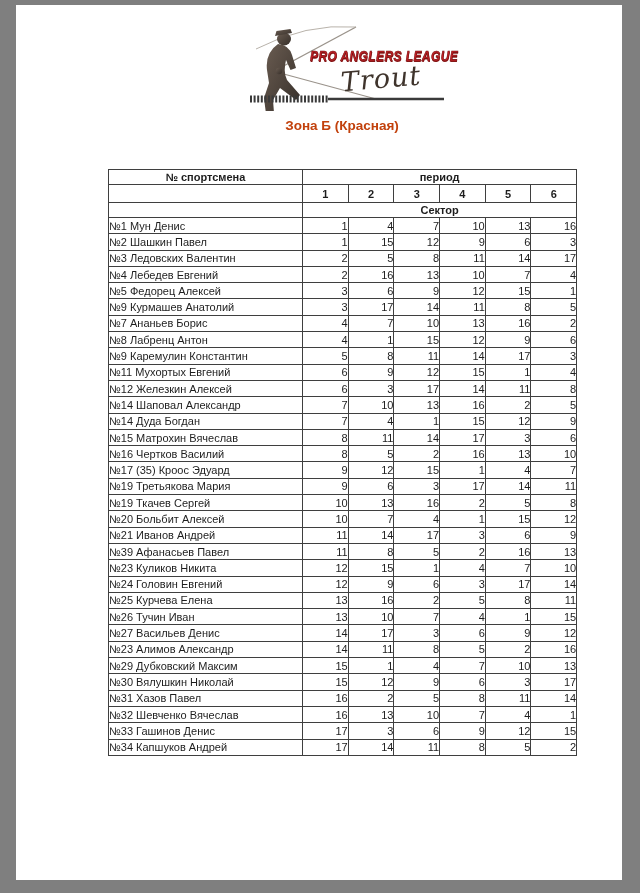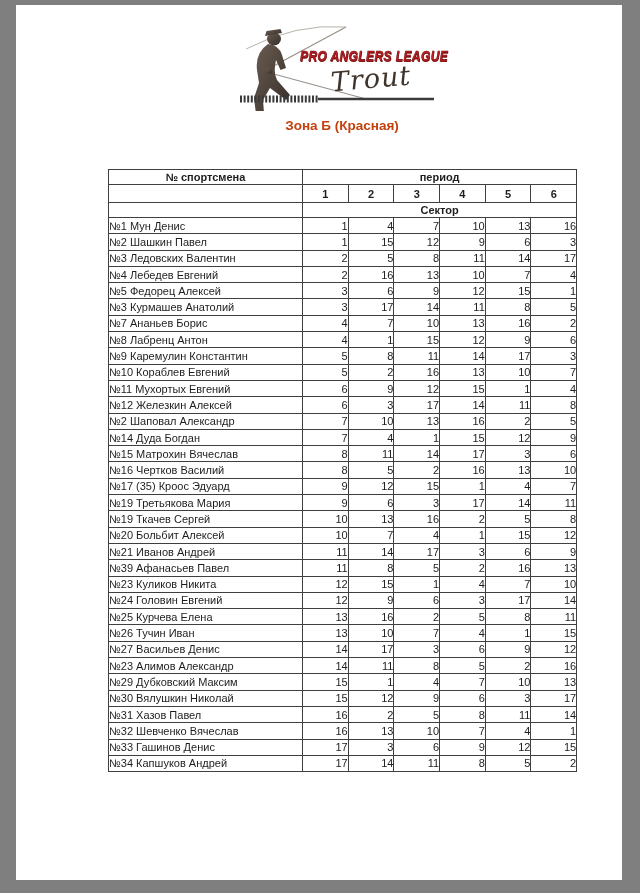--- a/index.html
+++ b/index.html
@@ -6,21 +6,21 @@
   .viewport{
     position:relative;width:640px;height:893px;overflow:hidden;
     background:#7f7f7f;
     font-family:"Liberation Sans", sans-serif;
   }
   .page{
     position:absolute;left:16px;top:5px;width:606px;height:875px;
     background:#ffffff;
   }
   
-  .logo{position:absolute;left:218px;top:14px;width:216px;height:92px;}
+  .logo{position:absolute;left:228px;top:14px;width:216px;height:92px;}
   .logo svg{position:absolute;left:0;top:0;}
   .logo-title{
     position:absolute;left:66px;top:28px;white-space:nowrap;
     font-size:15px;font-weight:bold;font-style:italic;
     color:#c32026;-webkit-text-stroke:0.6px #6e1212;
     text-shadow:0.5px 0.5px 0 #8c1a1a;
     transform:scaleX(0.80);transform-origin:left center;
     letter-spacing:0.5px;
   }
   .logo-subtitle{
@@ -163,21 +163,21 @@
             <td class="name">№5 Федорец Алексей</td>
             <td class="num">3</td>
             <td class="num">6</td>
             <td class="num">9</td>
             <td class="num">12</td>
             <td class="num">15</td>
             <td class="num">1</td>
           </tr>
 
           <tr>
-            <td class="name">№3 Курмашев Анатолий</td>
+            <td class="name">№9 Курмашев Анатолий</td>
             <td class="num">3</td>
             <td class="num">17</td>
             <td class="num">14</td>
             <td class="num">11</td>
             <td class="num">8</td>
             <td class="num">5</td>
           </tr>
 
           <tr>
             <td class="name">№7 Ананьев Борис</td>
@@ -202,29 +202,20 @@
           <tr>
             <td class="name">№9 Каремулин Константин</td>
             <td class="num">5</td>
             <td class="num">8</td>
             <td class="num">11</td>
             <td class="num">14</td>
             <td class="num">17</td>
             <td class="num">3</td>
           </tr>
 
-          <tr>
-            <td class="name">№10 Кораблев Евгений</td>
-            <td class="num">5</td>
-            <td class="num">2</td>
-            <td class="num">16</td>
-            <td class="num">13</td>
-            <td class="num">10</td>
-            <td class="num">7</td>
-          </tr>
 
           <tr>
             <td class="name">№11 Мухортых Евгений</td>
             <td class="num">6</td>
             <td class="num">9</td>
             <td class="num">12</td>
             <td class="num">15</td>
             <td class="num">1</td>
             <td class="num">4</td>
           </tr>
@@ -233,21 +224,21 @@
             <td class="name">№12 Железкин Алексей</td>
             <td class="num">6</td>
             <td class="num">3</td>
             <td class="num">17</td>
             <td class="num">14</td>
             <td class="num">11</td>
             <td class="num">8</td>
           </tr>
 
           <tr>
-            <td class="name">№2 Шаповал Александр</td>
+            <td class="name">№14 Шаповал Александр</td>
             <td class="num">7</td>
             <td class="num">10</td>
             <td class="num">13</td>
             <td class="num">16</td>
             <td class="num">2</td>
             <td class="num">5</td>
           </tr>
 
           <tr>
             <td class="name">№14 Дуда Богдан</td>

